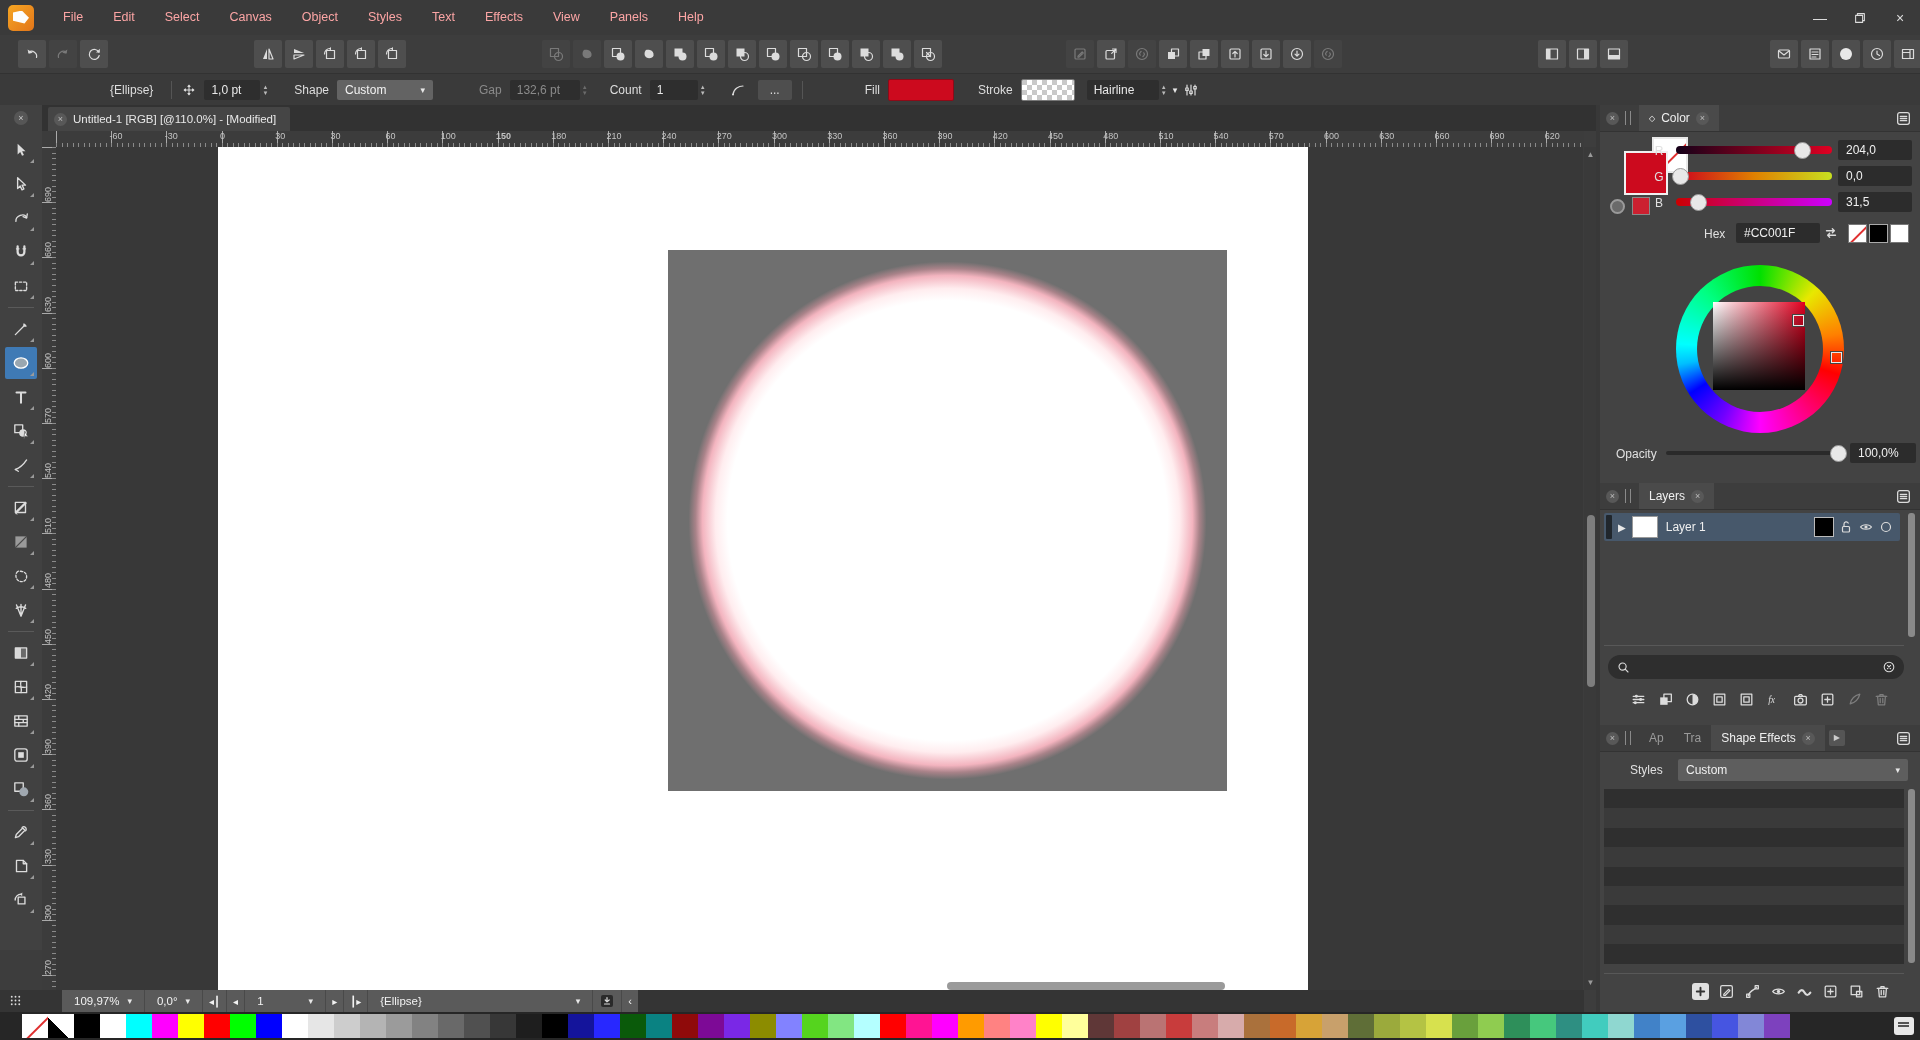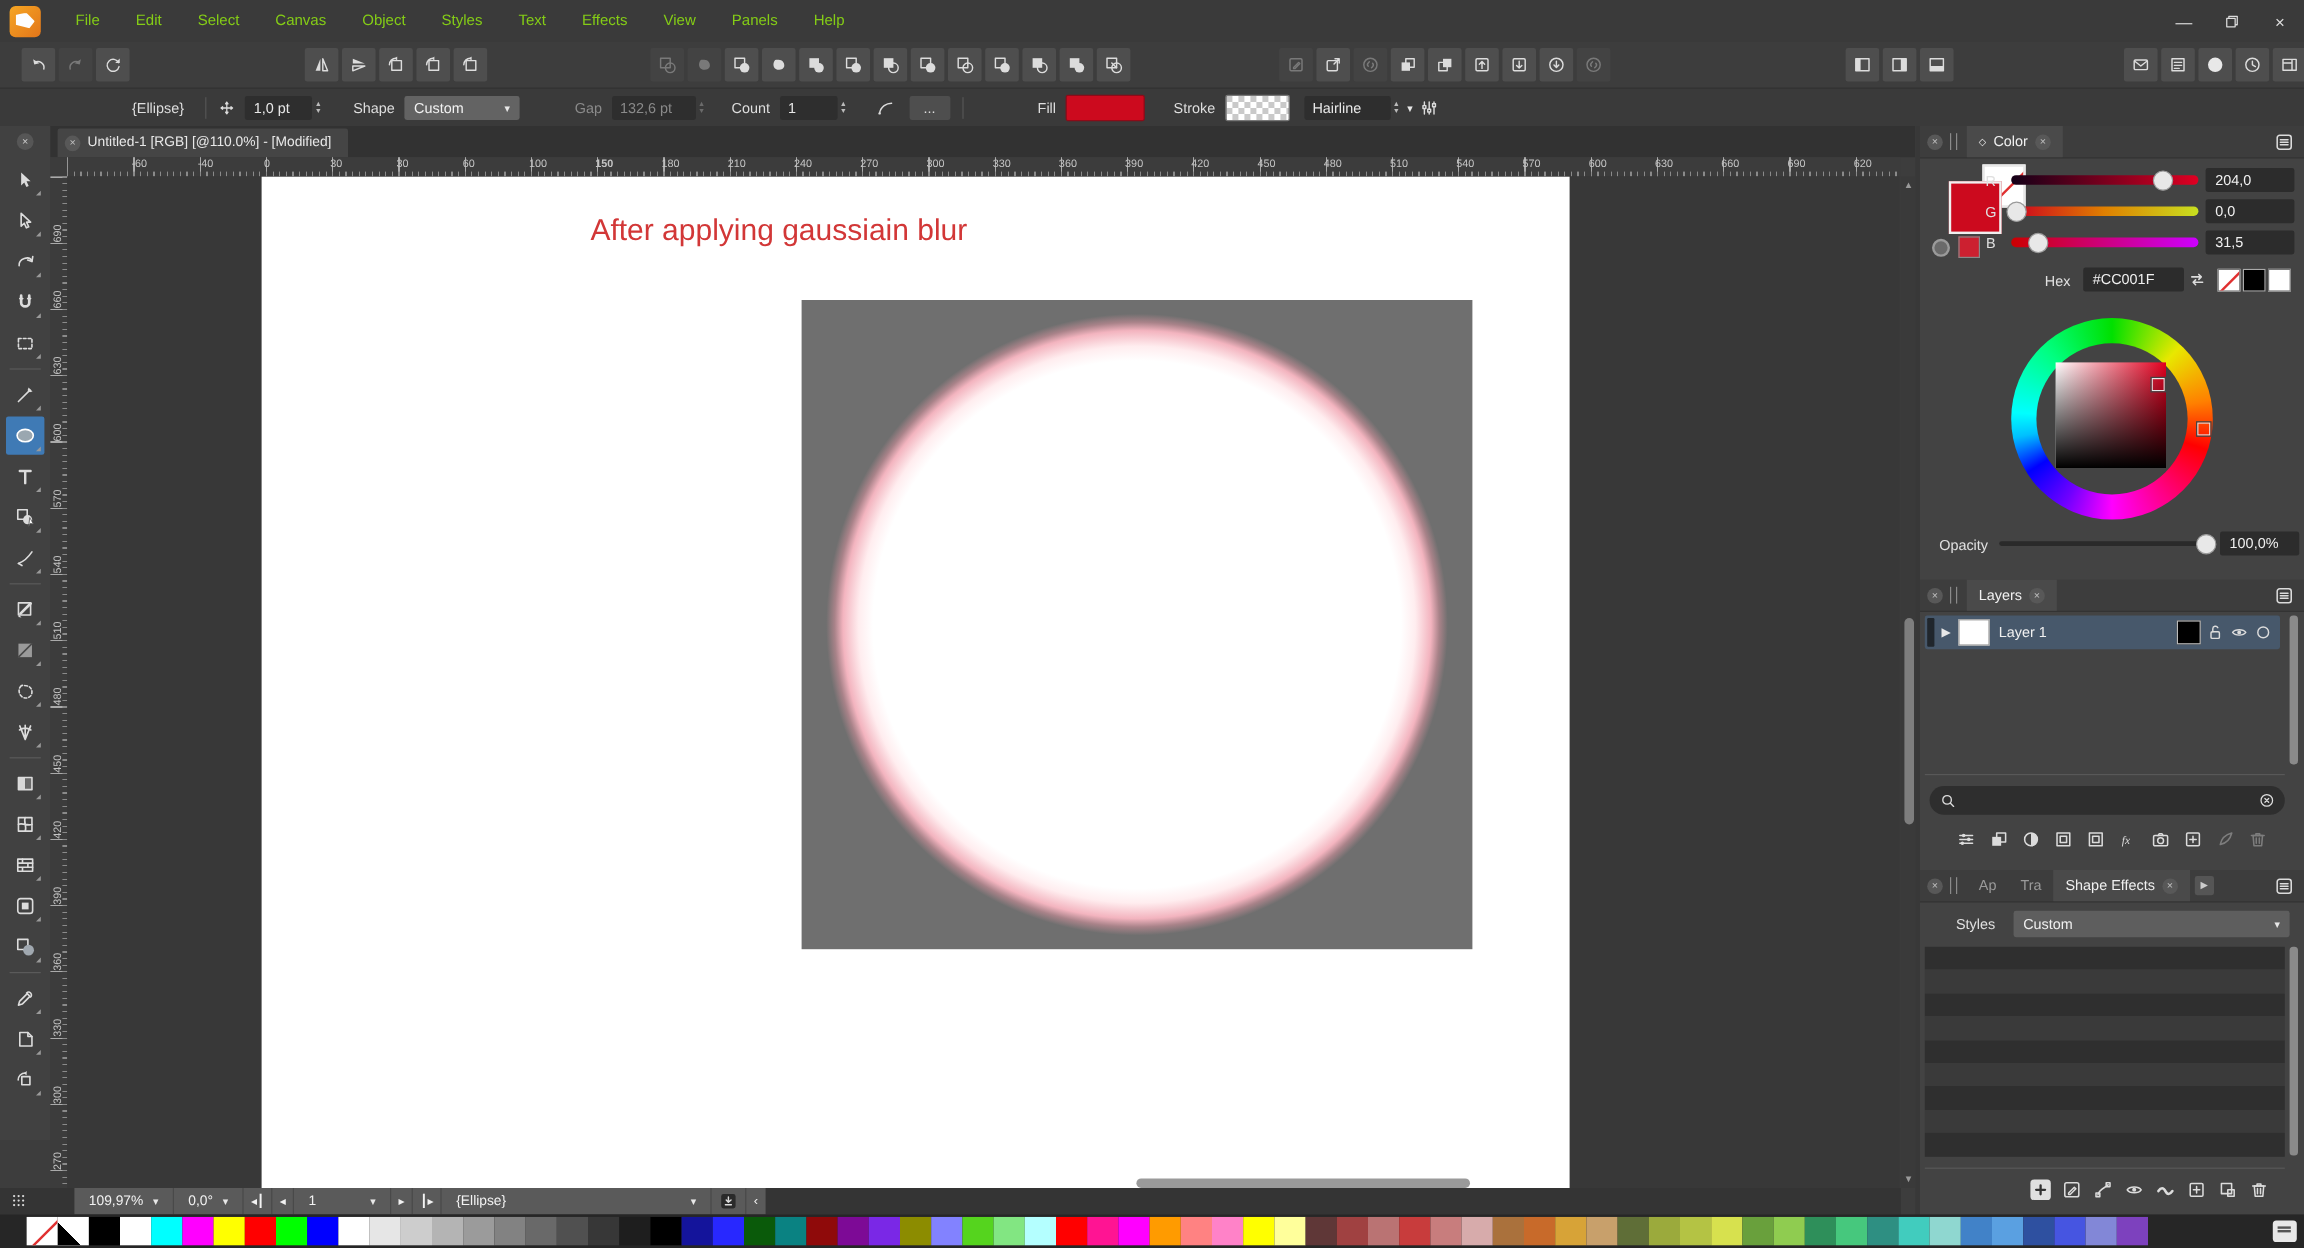--- a/index.html
+++ b/index.html
@@ -8,21 +8,21 @@
         background:#3d3d3d;-webkit-user-select:none;user-select:none;}
   .abs{position:absolute;}
   svg{display:block;}
   .dis{opacity:.38;}
   
   #menubar{left:0;top:0;width:1920px;height:35px;background:#3a3a3a;display:flex;align-items:center;}
   .logo{width:26px;height:26px;margin:0 14px 0 8px;border-radius:5px;
         background:linear-gradient(135deg,#f6a623,#e2751a);position:relative;}
   .logo:before{content:"";position:absolute;left:5px;top:6px;width:16px;height:13px;background:#fdfdfd;
         clip-path:polygon(0 15%,55% 0,100% 55%,72% 100%,0 78%);}
-  .menu-item{padding:0 15px;height:35px;line-height:35px;font-size:12.5px;color:#84cc16;cursor:default;}
+  .menu-item{padding:0 15px;height:35px;line-height:35px;font-size:12.5px;color:#fca5a5;cursor:default;}
   #wincontrols{margin-left:auto;display:flex;align-items:center;height:35px;}
   .winbtn{width:40px;height:35px;display:flex;align-items:center;justify-content:center;color:#dcdcdc;font-size:13px;}
   #toolbar{left:0;top:35px;width:1920px;height:38px;background:#3d3d3d;display:flex;align-items:center;}
   .tgroup{display:flex;gap:3px;margin-right:26px;}
   .ibtn{width:28px;height:28px;background:#4e4e4e;border-radius:2px;display:flex;align-items:center;justify-content:center;}
   #optionsbar{left:0;top:73px;width:1920px;height:32px;background:#3a3a3a;border-top:1px solid #323232;
         display:flex;align-items:center;font-size:12px;color:#dedede;}
   .ob-sep{width:1px;height:18px;background:#555;margin:0 10px;}
   .field{background:#2e2e2e;color:#e8e8e8;height:20px;line-height:20px;padding:0 7px;border-radius:2px;}
   .field.dim{color:#8a8a8a;}
@@ -708,21 +708,21 @@
   <div id="docbar" class="abs">
     <div class="doctab">
       <span class="circx">×</span>
       <span class="title">Untitled-1 [RGB] [@110.0%] - [Modified]</span>
     </div>
   </div>
 
   <div id="rulercorner" class="abs"></div>
   <div id="hruler" class="abs">
       <span class="hrlbl" style="left: 53.6px;">-60</span>
-      <span class="hrlbl" style="left: 108.8px;">-40</span>
+      <span class="hrlbl" style="left: 108.8px;">-30</span>
       <span class="hrlbl" style="left: 164px;">0</span>
       <span class="hrlbl" style="left: 219.2px;">30</span>
       <span class="hrlbl" style="left: 274.4px;">30</span>
       <span class="hrlbl" style="left: 329.6px;">60</span>
       <span class="hrlbl" style="left: 384.8px;">100</span>
       <span class="hrlbl" style="left: 440px; font-weight: bold;">150</span>
       <span class="hrlbl" style="left: 495.2px;">180</span>
       <span class="hrlbl" style="left: 550.4px;">210</span>
       <span class="hrlbl" style="left: 605.6px;">240</span>
       <span class="hrlbl" style="left: 660.8px;">270</span>
@@ -755,21 +755,20 @@
       <span class="vrlbl" style="top: 551.8px; left: 1px;">420</span>
       <span class="vrlbl" style="top: 607px; left: 1px;">390</span>
       <span class="vrlbl" style="top: 662.2px; left: 1px;">360</span>
       <span class="vrlbl" style="top: 717.4px; left: 1px;">330</span>
       <span class="vrlbl" style="top: 772.6px; left: 1px;">300</span>
       <span class="vrlbl" style="top: 827.8px; left: 1px;">270</span>
     </div>
 
   <div id="canvas" class="abs">
     <div id="artboard" class="abs">
-      <div id="caption" class="abs">After applying gaussiain blur</div>
       <div id="imgsquare" class="abs">
         <div id="glow" class="abs"></div>
       </div>
     </div>
   </div>
   <div id="vscroll" class="abs">
     <div class="scrollarrow" style="top:3px;">▲</div>
     <div class="thumb"></div>
     <div class="scrollarrow" style="bottom:3px;">▼</div>
   </div>

